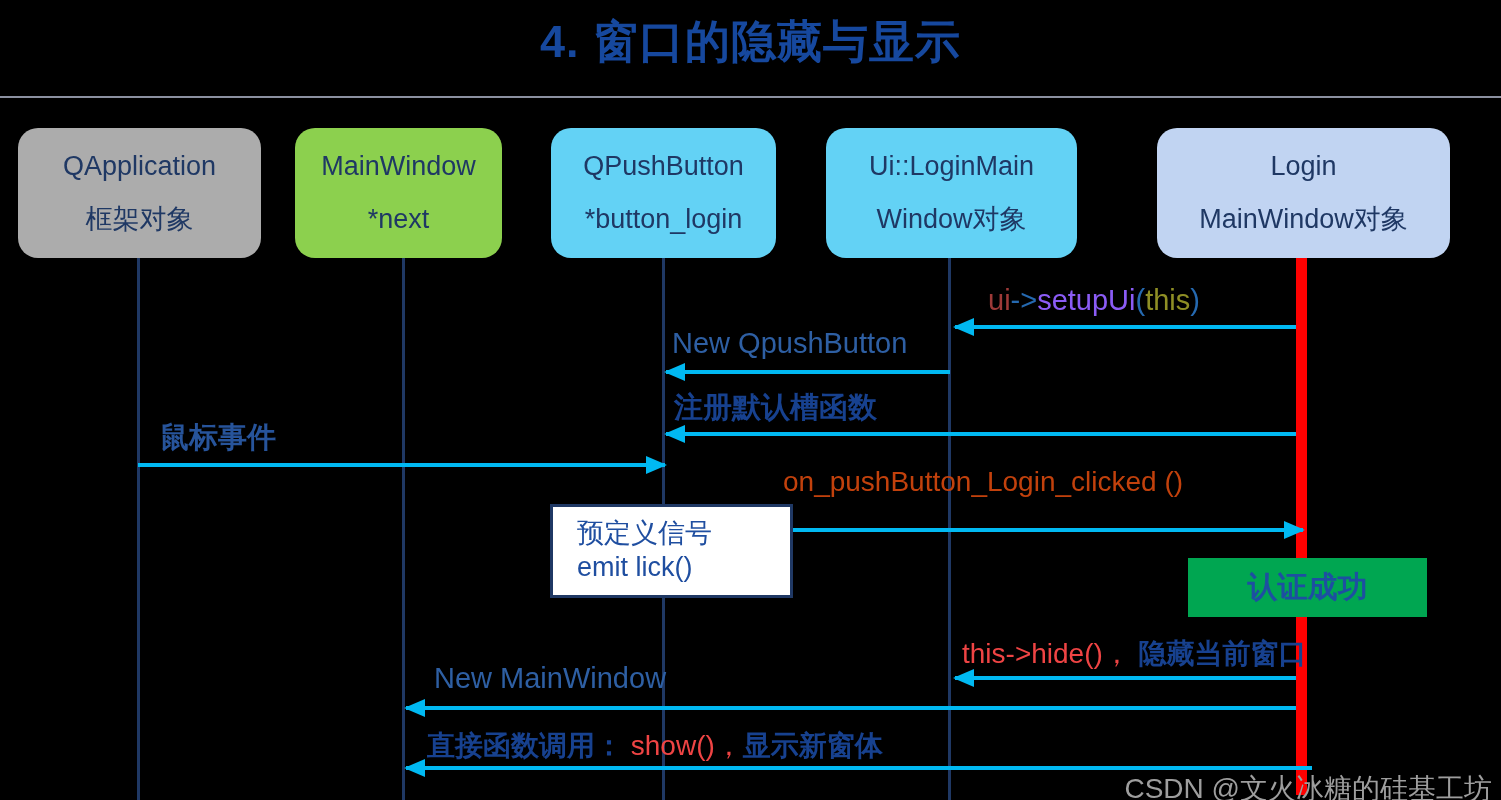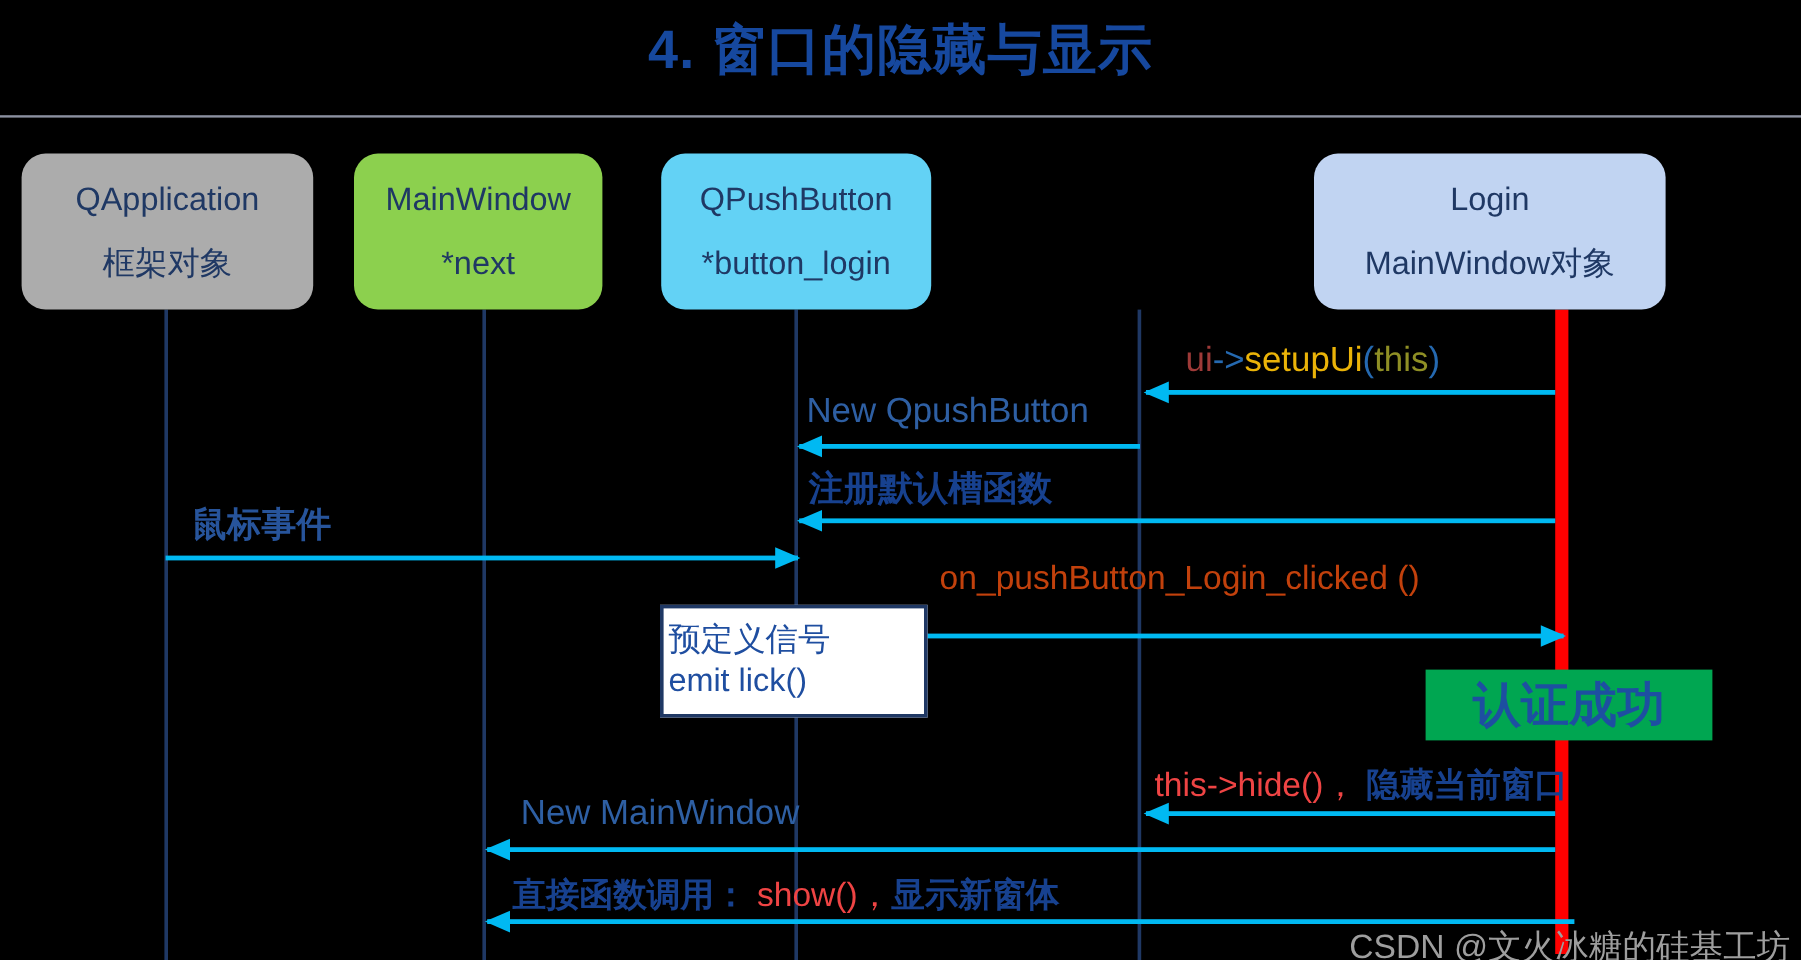--- a/index.html
+++ b/index.html
@@ -23,26 +23,26 @@
   .arrow{position:absolute;height:4px;background:#00B9F2;z-index:3;}
   .head{position:absolute;width:0;height:0;top:50%;transform:translateY(-50%);}
   .head.left{left:-2px;border-top:9px solid transparent;border-bottom:9px solid transparent;border-right:21px solid #00B9F2;}
   .head.right{right:-2px;border-top:9px solid transparent;border-bottom:9px solid transparent;border-left:21px solid #00B9F2;}
   .msg{position:absolute;font-size:29px;white-space:nowrap;z-index:5;color:#2E5FA3;}
   .msg .cn-bold{font-weight:bold;color:#17418F;}
   .msg .code{color:#ef4444;font-weight:normal;}
   .note-box{
     position:absolute;left:550px;top:504px;width:213px;height:88px;background:#FFFFFF;
     border:3px solid #1F3864;z-index:4;display:flex;flex-direction:column;justify-content:center;
-    padding-left:4px;font-size:27px;color:#1F4EA0;line-height:1.25;
+    padding-left:24px;font-size:27px;color:#1F4EA0;line-height:1.25;
   }
   .green-box{
     position:absolute;left:1188px;top:558px;width:239px;height:59px;background:#00A651;
     z-index:4;display:flex;align-items:center;justify-content:center;
-    font-size:40px;font-weight:bold;color:#1D4FA1;
+    font-size:30px;font-weight:bold;color:#1D4FA1;
   }
   .watermark{position:absolute;right:9px;top:770px;font-size:28px;color:#9E9E9E;z-index:6;}
 </style>
 </head>
 <body>
 
 <div class="canvas">
 
   <div class="title">4. 窗口的隐藏与显示</div>
   <div class="separator"></div>
@@ -52,21 +52,25 @@
     <span class="l2">*next</span>
   </div>
   <div class="actor" style="left: 18px; width: 243px; background: rgb(172, 172, 172);">
     <span class="l1">QApplication</span>
     <span class="l2">框架对象</span>
   </div>
   <div class="actor" style="left: 551px; width: 225px; background: rgb(99, 210, 245);">
     <span class="l1">QPushButton</span>
     <span class="l2">*button_login</span>
   </div>
-  <div class="actor" style="left: 1095px; width: 293px; background: rgb(193, 212, 242);">
+  <div class="actor" style="left: 826px; width: 251px; background: rgb(99, 210, 245);">
+    <span class="l1">Ui::LoginMain</span>
+    <span class="l2">Window对象</span>
+  </div>
+  <div class="actor" style="left: 1157px; width: 293px; background: rgb(193, 212, 242);">
     <span class="l1">Login</span>
     <span class="l2">MainWindow对象</span>
   </div>
 
   <div class="lifeline" style="left:137px;"></div>
   <div class="lifeline" style="left:402px;"></div>
   <div class="lifeline" style="left:662px;"></div>
   <div class="lifeline" style="left:948px;"></div>
   <div class="redline" style="left:1296px;"></div>
 
@@ -89,21 +93,21 @@
     <div class="head left"></div>
   </div>
   <div class="arrow" style="left:406px;top:706px;width:890px;">
     <div class="head left"></div>
   </div>
   <div class="arrow" style="left:406px;top:766px;width:906px;">
     <div class="head left"></div>
   </div>
 
   <div class="msg" style="left:988px;top:284px;">
-    <span style="color: rgb(158, 58, 56);">ui</span><span style="color: rgb(37, 105, 176);">-&gt;</span><span style="color: #eab308;">setupUi</span><span style="color: rgb(37, 105, 176);">(</span><span style="color: rgb(143, 143, 37);">this</span><span style="color: rgb(37, 105, 176);">)</span>
+    <span style="color: rgb(158, 58, 56);">ui</span><span style="color: rgb(37, 105, 176);">-&gt;</span><span style="color: #8b5cf6;">setupUi</span><span style="color: rgb(37, 105, 176);">(</span><span style="color: rgb(143, 143, 37);">this</span><span style="color: rgb(37, 105, 176);">)</span>
   </div>
 
   <div class="msg" style="left:672px;top:327px;">New  QpushButton</div>
 
   <div class="msg cn-bold" style="left:674px;top:388px;font-weight:bold;color:#17418F;">注册默认槽函数</div>
 
   <div class="msg" style="left:160px;top:418px;font-weight:600;color:#27549B;">鼠标事件</div>
 
   <div class="msg" style="left:783px;top:466px;font-size:28px;color:#c2410c;text-align:right;">on_pushButton_Login_clicked  ()</div>
 

